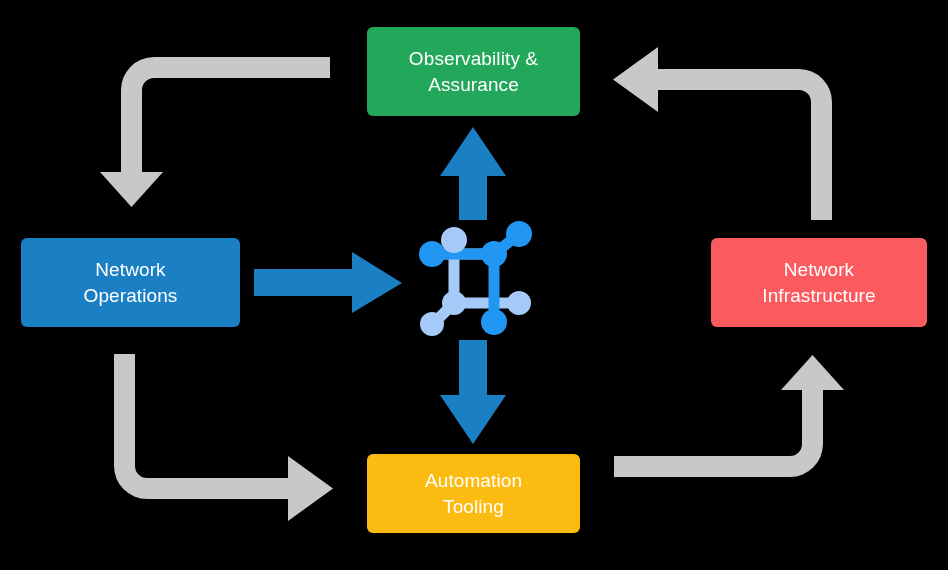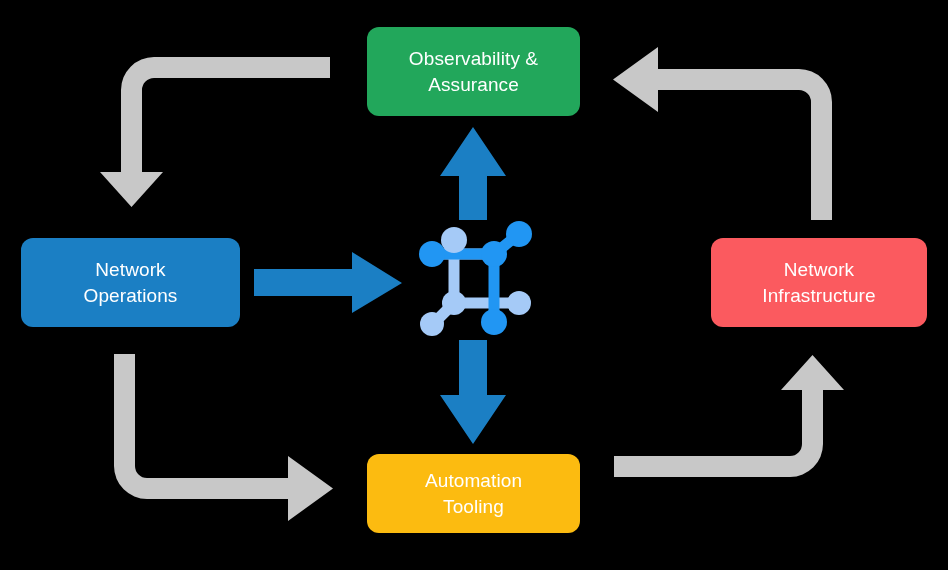--- a/index.html
+++ b/index.html
@@ -18,21 +18,21 @@
     width: 948px;
     height: 570px;
     background: #000000;
   }
   .node-box {
     position: absolute;
     display: flex;
     align-items: center;
     justify-content: center;
     text-align: center;
-    border-radius: 12px;
+    border-radius: 6px;
     color: #ffffff;
     font-size: 19px;
     line-height: 1.35;
     font-weight: 400;
     letter-spacing: 0.1px;
     box-sizing: border-box;
     padding: 4px 10px;
     white-space: pre-line;
   }
   #box-observability {

